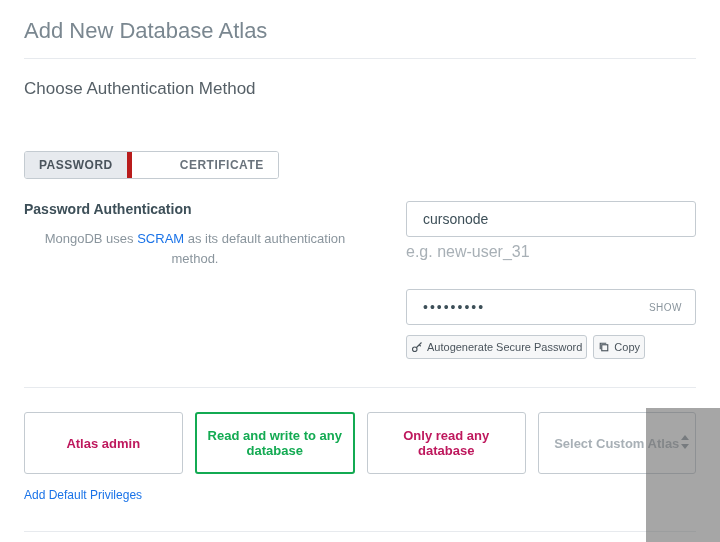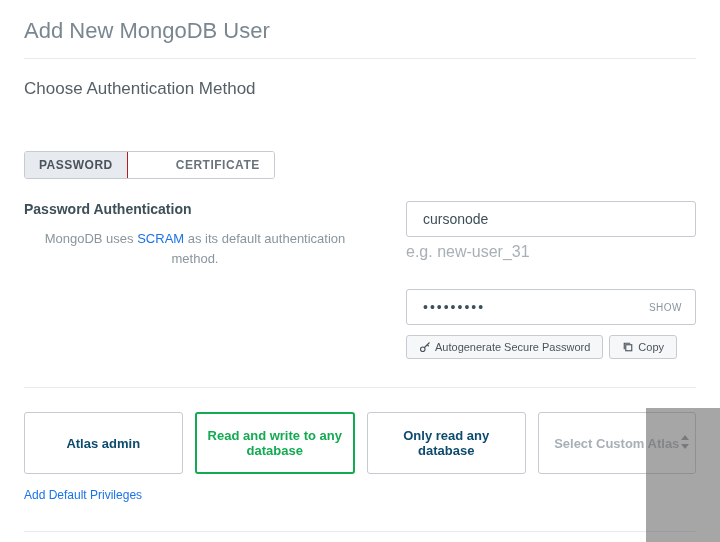--- a/index.html
+++ b/index.html
@@ -42,21 +42,21 @@
     font-weight: 700;
     letter-spacing: 0.5px;
     cursor: pointer;
     background: #fff;
     color: #6a737c;
   }
   .tab.active {
     background: #e7eaee;
     color: #4a545c;
   }
-  .tab + .tab { border-left: 1px solid #b91c1c; padding-left: 48px; }
+  .tab + .tab { border-left: 5px solid #b91c1c; padding-left: 48px; }
 
   .auth-row { display: flex; gap: 40px; }
   .auth-left { flex: 1; }
   .auth-right { width: 290px; }
   .subsection-title {
     font-size: 14px;
     font-weight: 600;
     color: #3d4f58;
     margin: 0 0 12px;
   }
@@ -97,21 +97,21 @@
     font-size: 10px;
     color: #8a959d;
     cursor: pointer;
     letter-spacing: 0.5px;
   }
   .small-btns { display: flex; gap: 6px; }
   .small-btn {
     border: 1px solid #c4cbd1;
     background: #f6f7f8;
     border-radius: 3px;
-    padding: 5px 12px;
+    padding: 5px 4px;
     font-size: 11px;
     color: #4a545c;
     cursor: pointer;
     display: inline-flex;
     align-items: center;
     gap: 4px;
   }
   .icon { display: inline-block; width: 12px; height: 12px; }
 
   .priv-section { margin-top: 28px; }
@@ -121,21 +121,21 @@
     margin-top: 14px;
   }
   .priv-card {
     flex: 1;
     border: 1px solid #c4cbd1;
     border-radius: 3px;
     padding: 14px 8px;
     text-align: center;
     font-size: 13px;
     font-weight: 600;
-    color: #0c4a6e;
+    color: #be185d;
     cursor: pointer;
     display: flex;
     align-items: center;
     justify-content: center;
     min-height: 58px;
     position: relative;
   }
   .priv-card.selected {
     border: 2px solid #13aa52;
     color: #13aa52;
@@ -236,21 +236,21 @@
     height: 134px;
     background: #6b6b6b;
     opacity: 0.6;
   }
 </style>
 </head>
 <body>
 
 
 
-<h1 class="page-title">Add New MongoDB User</h1>
+<h1 class="page-title">Add New Database Atlas</h1>
 <hr class="divider">
 
 <h2 class="section-title">Choose Authentication Method</h2>
 
 <div class="tabs">
   <div class="tab active">PASSWORD</div>
   <div class="tab">CERTIFICATE</div>
 </div>
 
 <div class="auth-row">

